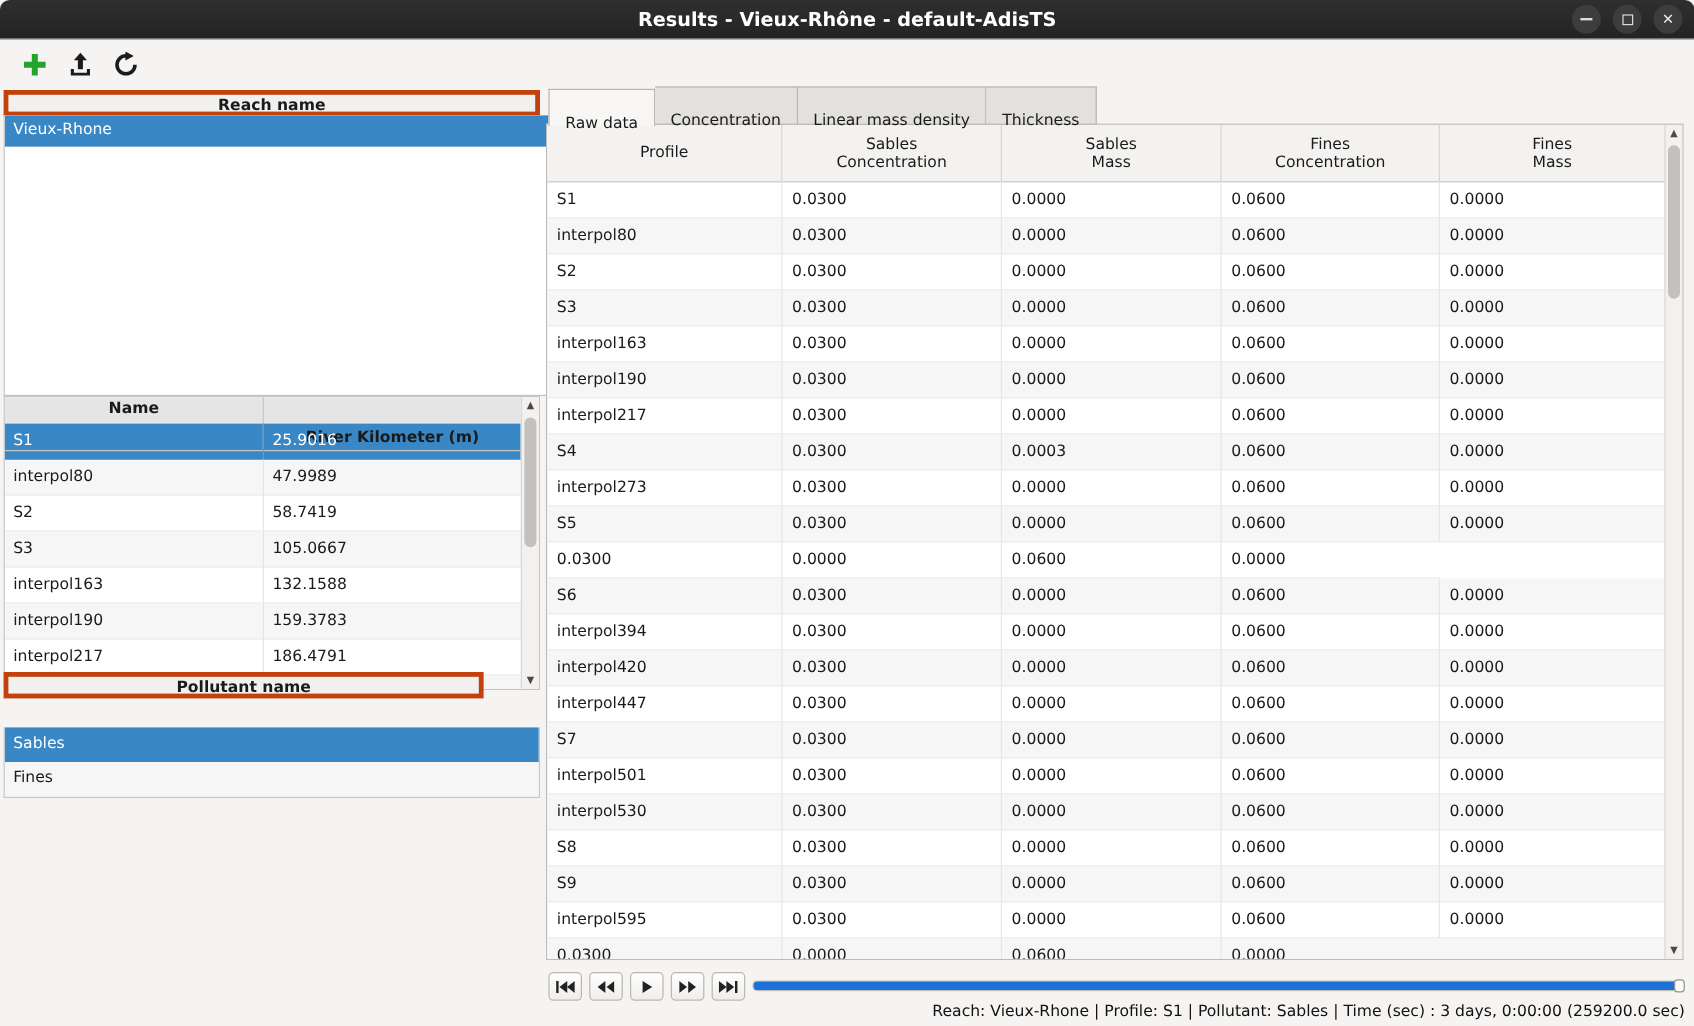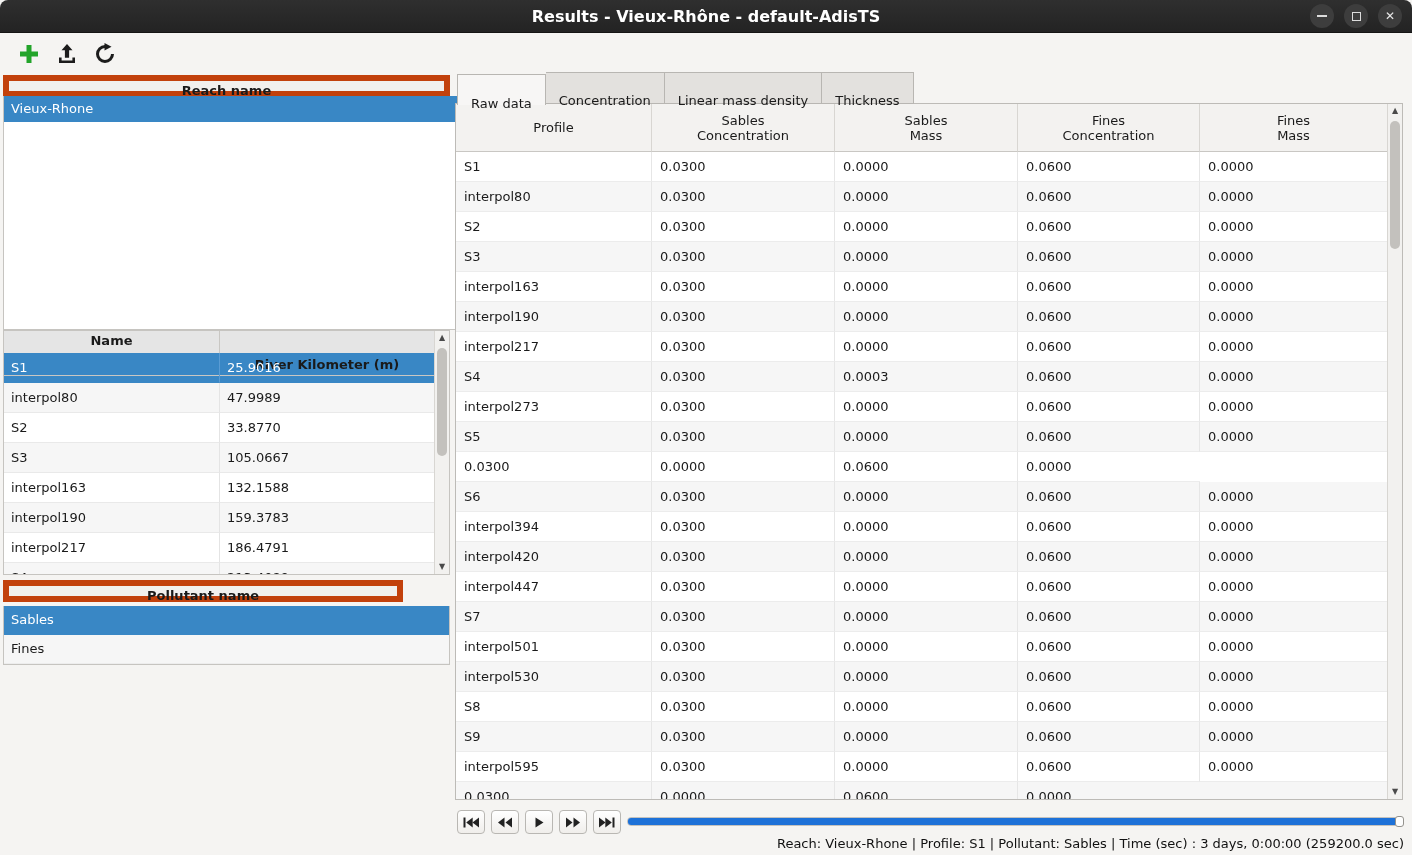--- a/index.html
+++ b/index.html
@@ -18,31 +18,31 @@
   .glyph-min { width:10px; height:2px; background:#dcdcdc; }
   .glyph-max { width:9px; height:9px; border:1.5px solid #dcdcdc; }
   .glyph-close { font-size:12px; line-height:1; color:#e8e8e8; }
 
   
   .toolbar { position:absolute; left:0; top:33px; width:100%; height:42px;
     display:flex; align-items:center; gap:8px; padding-left:14px; }
   .tool-btn { width:30px; height:30px; display:flex; align-items:center; justify-content:center; border-radius:4px; }
 
   
-  .box-header { position:absolute; height:22px; background:#f1f0ee; border:6px solid #c2410c;
+  .box-header { position:absolute; height:22px; background:#f1f0ee; border:4px solid #c2410c;
     font-weight:bold; text-align:center; line-height:20px; font-size:13px; }
   .list-box { position:absolute; background:#ffffff; border:1px solid #c6c4c0; border-top:none; overflow:hidden; }
   .list-item { height:26px; line-height:25px; padding-left:7px; border-bottom:1px solid #ededed; }
   .list-item.alt { background:#f6f6f6; }
   .list-item.selected { background:#3987c5; color:#fff; border-bottom-color:#3987c5; }
   .poll-item { height:29px; line-height:28px; }
 
   .reach-header { left:3px; top:75px; width:447px; }
   .reach-list   { left:3px; top:96px; width:494px; height:234px; }
-  .poll-header  { left:3px; top:560px; width:400px;margin-top:20px; }
+  .poll-header  { left:3px; top:560px; width:400px; }
   .poll-list    { left:3px; top:606px; width:447px; height:59px; }
 
   
   .profiles { position:absolute; left:3px; top:330px; width:447px; height:245px;
     background:#fff; border:1px solid #c6c4c0; overflow:hidden; }
   .profiles-inner { position:absolute; left:0; top:0; right:15px; bottom:0; overflow:hidden; }
   .ltheader { display:grid; grid-template-columns:216px 1fr; height:22px; background:#e5e5e5; font-weight:bold; }
   .ltheader > div { text-align:center; line-height:20px; border-right:1px solid #c9c7c3; border-bottom:1px solid #c9c7c3; }
   .ltheader > div:last-child { border-right:none;margin-top:24px; }
   .ltrow { display:grid; grid-template-columns:216px 1fr; height:30px; }
@@ -151,21 +151,21 @@
           <div class="ltrow selected">
             <div class="ltcell">S1</div>
             <div class="ltcell">25.9016</div>
           </div>
           <div class="ltrow alt">
             <div class="ltcell">interpol80</div>
             <div class="ltcell">47.9989</div>
           </div>
           <div class="ltrow">
             <div class="ltcell">S2</div>
-            <div class="ltcell">33.8770</div>
+            <div class="ltcell">58.7419</div>
           </div>
           <div class="ltrow alt">
             <div class="ltcell">S3</div>
             <div class="ltcell">105.0667</div>
           </div>
           <div class="ltrow">
             <div class="ltcell">interpol163</div>
             <div class="ltcell">132.1588</div>
           </div>
           <div class="ltrow alt">

